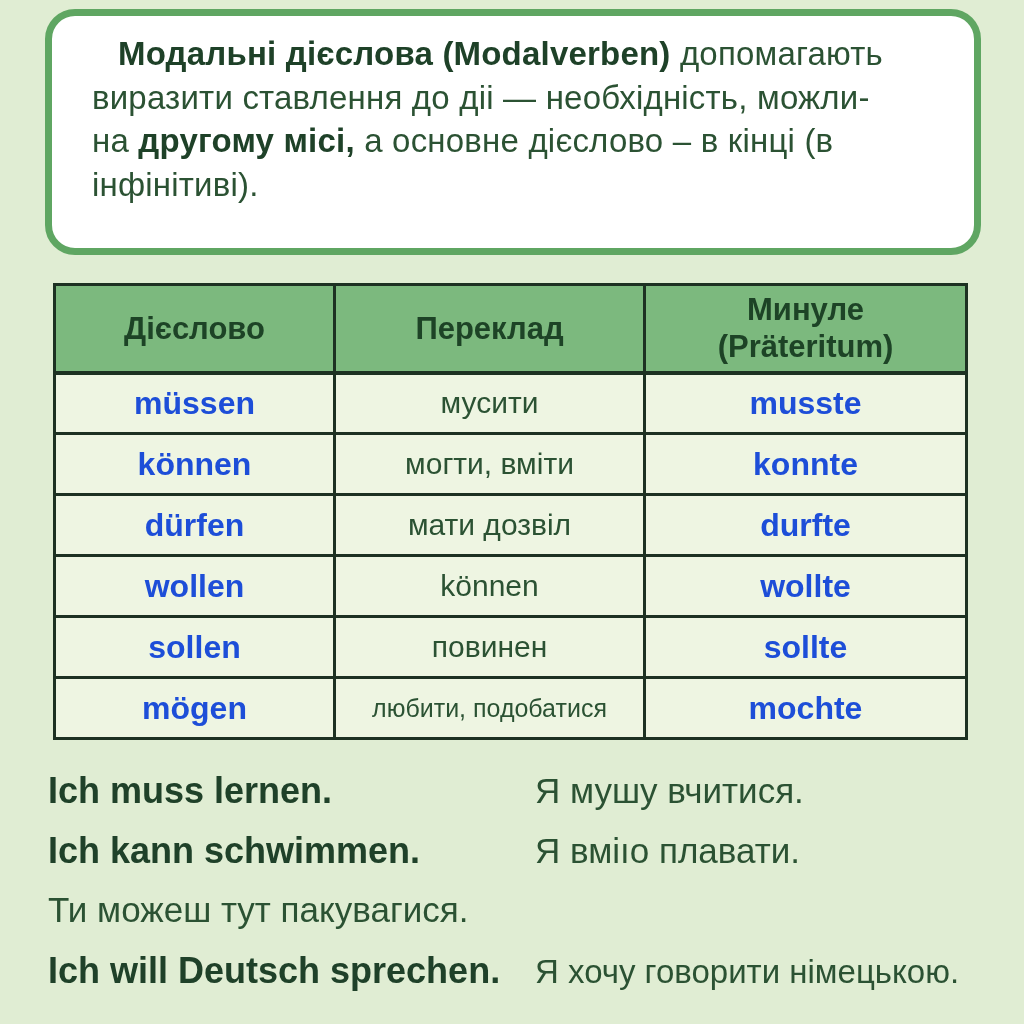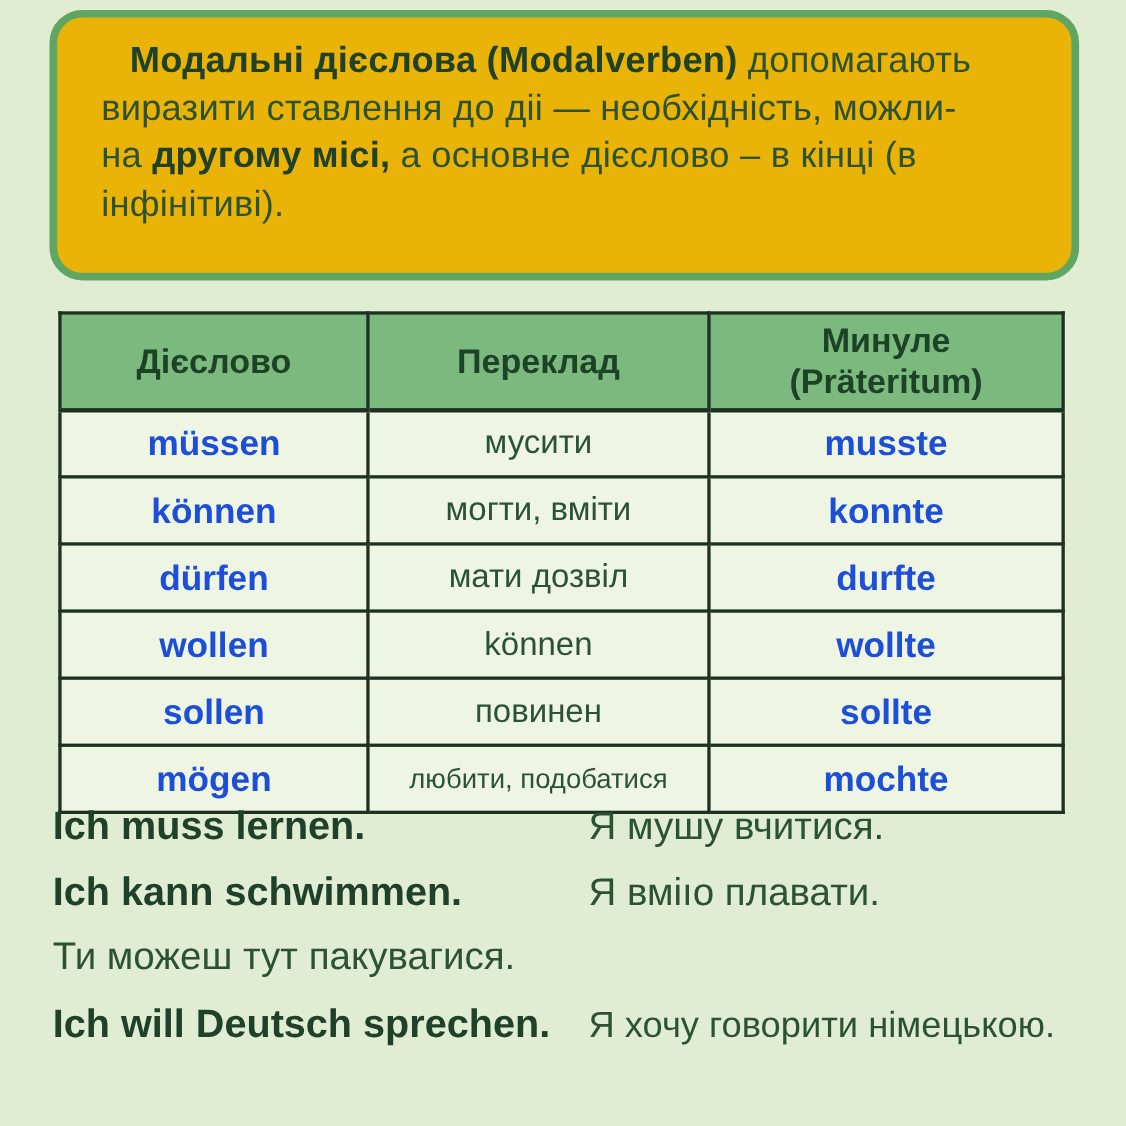--- a/index.html
+++ b/index.html
@@ -14,21 +14,21 @@
     background: #e0edd3;
     overflow: hidden;
     color: #27502f;
   }
 
   
   .intro-box {
     position: absolute;
     left: 45px; top: 9px;
     width: 936px; height: 246px;
-    background: #eab308;
+    background: #ffffff;
     border: 7px solid #5fa662;
     border-radius: 30px;
     padding: 16px 34px 0 40px;
   }
   .intro-line {
     font-size: 33px;
     line-height: 43.5px;
     color: #2b5233;
     letter-spacing: 0.2px;
     white-space: nowrap;
@@ -74,21 +74,21 @@
   .verb-table td.trans {
     font-size: 30px;
     font-weight: 400;
     color: #2b5233;
   }
   .verb-table tbody tr:last-child td.trans { font-size: 25px; }
 
   
   .examples {
     position: absolute;
-    left: 48px; top: 730px;
+    left: 48px; top: 770px;
     width: 960px;
   }
   .example-row {
     display: flex;
     align-items: baseline;
     height: 60px;
   }
   .example-de {
     flex: 0 0 487px;
     font-size: 36px;

